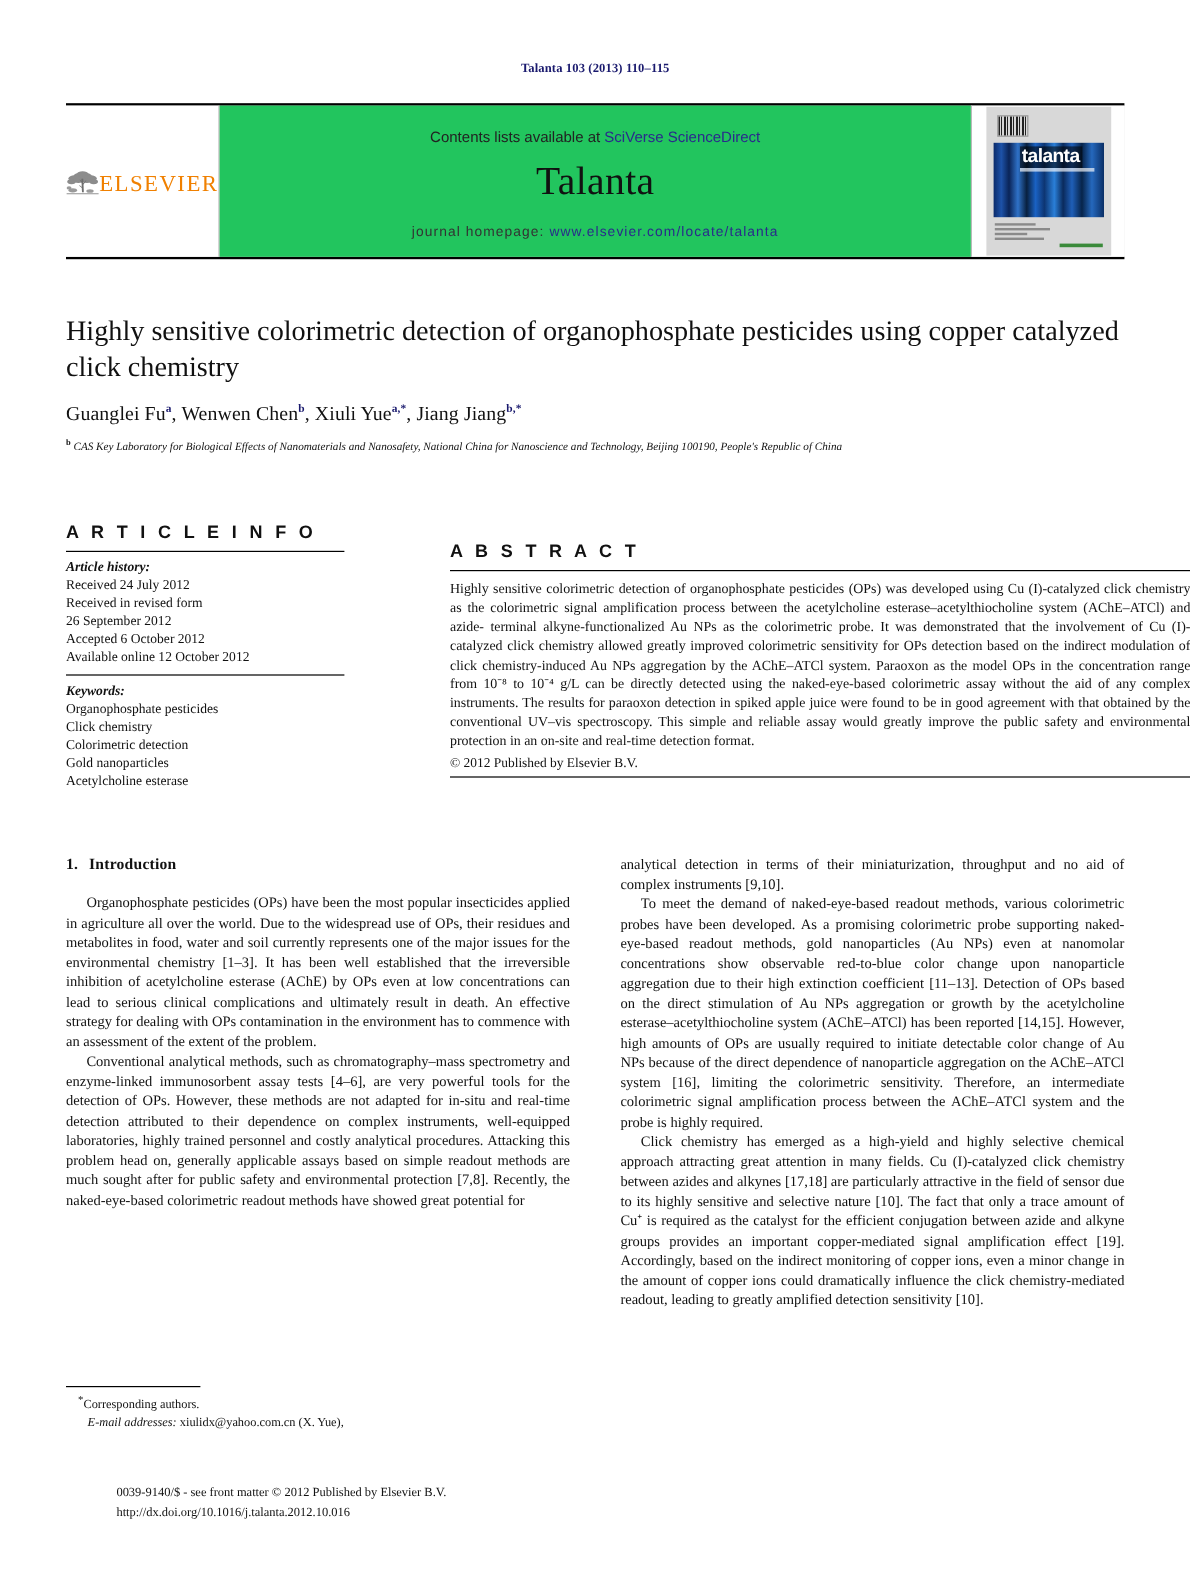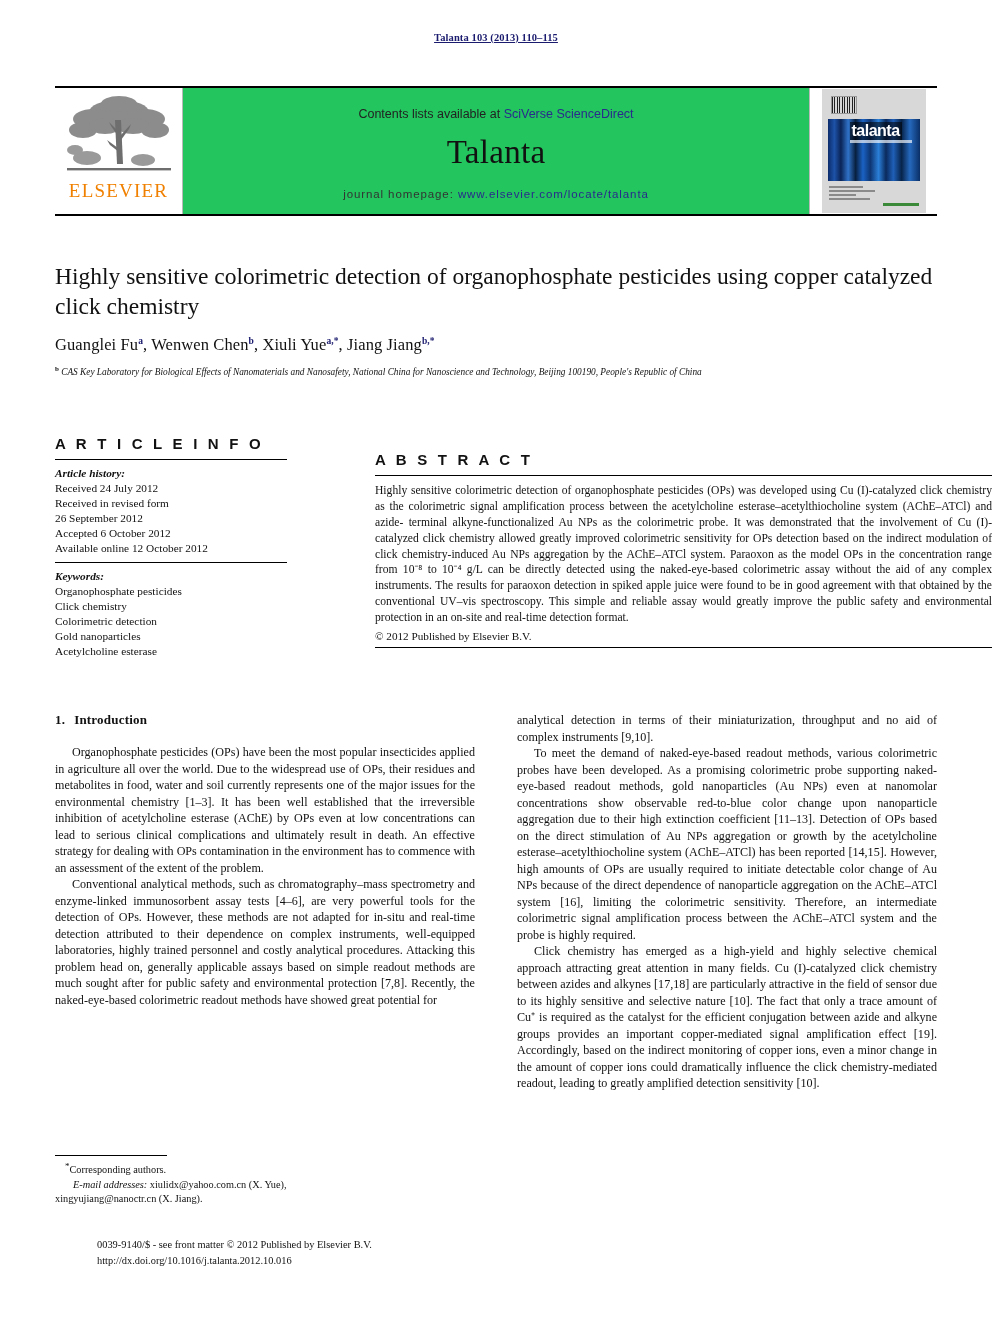--- a/index.html
+++ b/index.html
@@ -18,29 +18,28 @@
   .page {
     position: absolute;
     left: 0; top: 0;
     width: 992px;
     height: 1323px;
   }
 
   
   .running-head {
     position: absolute;
-    left: 0; top: 32px;
+    left: 0; top: 52px;
     width: 992px;
     text-align: center;
     font-family: "Liberation Serif", serif;
     font-size: 10.5px;
     font-weight: bold;
     color: #1a1a6e;
     letter-spacing: .1px;
-    text-decoration: underline;
   }
 
   
   .masthead {
     position: absolute;
     left: 55px; top: 86px;
     width: 882px;
     height: 130px;
     border-top: 2px solid #000;
     border-bottom: 2px solid #000;
@@ -53,21 +52,21 @@
     display: flex;
     flex-direction: row;
     align-items: stretch;
   }
   .elsevier-box {
     width: 128px;
     background: #ffffff;
     border-right: 1px solid #b9b9b9;
     box-sizing: border-box;
     display: flex;
-    flex-direction: column;
+    flex-direction: row;
     align-items: center;
     justify-content: flex-start;
     padding-top: 4px;
     position: relative;
   }
   .tree-svg { display: block; }
   .elsevier-word {
     font-family: "Liberation Serif", serif;
     font-size: 19px;
     letter-spacing: 1.2px;
@@ -487,21 +486,20 @@
       <p class="para">Click chemistry has emerged as a high-yield and highly selective chemical approach attracting great attention in many fields. Cu (I)-catalyzed click chemistry between azides and alkynes [17,18] are particularly attractive in the field of sensor due to its highly sensitive and selective nature [10]. The fact that only a trace amount of Cu⁺ is required as the catalyst for the efficient conjugation between azide and alkyne groups provides an important copper-mediated signal amplification effect [19]. Accordingly, based on the indirect monitoring of copper ions, even a minor change in the amount of copper ions could dramatically influence the click chemistry-mediated readout, leading to greatly amplified detection sensitivity [10].</p>
     </div>
 
   </div>
 
   <div class="footnote">
     <div class="fn-rule"></div>
     <div class="fn-text">
       <div class="fn-l1"><span class="star">*</span><span>Corresponding authors.</span></div>
       <div class="fn-l2"><span class="em">E-mail addresses:</span><span> xiulidx@yahoo.com.cn (X. Yue),</span></div>
-      <div>xingyujiang@nanoctr.cn (X. Jiang).</div>
     </div>
   </div>
 
   <div class="footer">
     <div>0039-9140/$ - see front matter © 2012 Published by Elsevier B.V.</div>
     <div>http://dx.doi.org/10.1016/j.talanta.2012.10.016</div>
   </div>
 
 </div>
 

